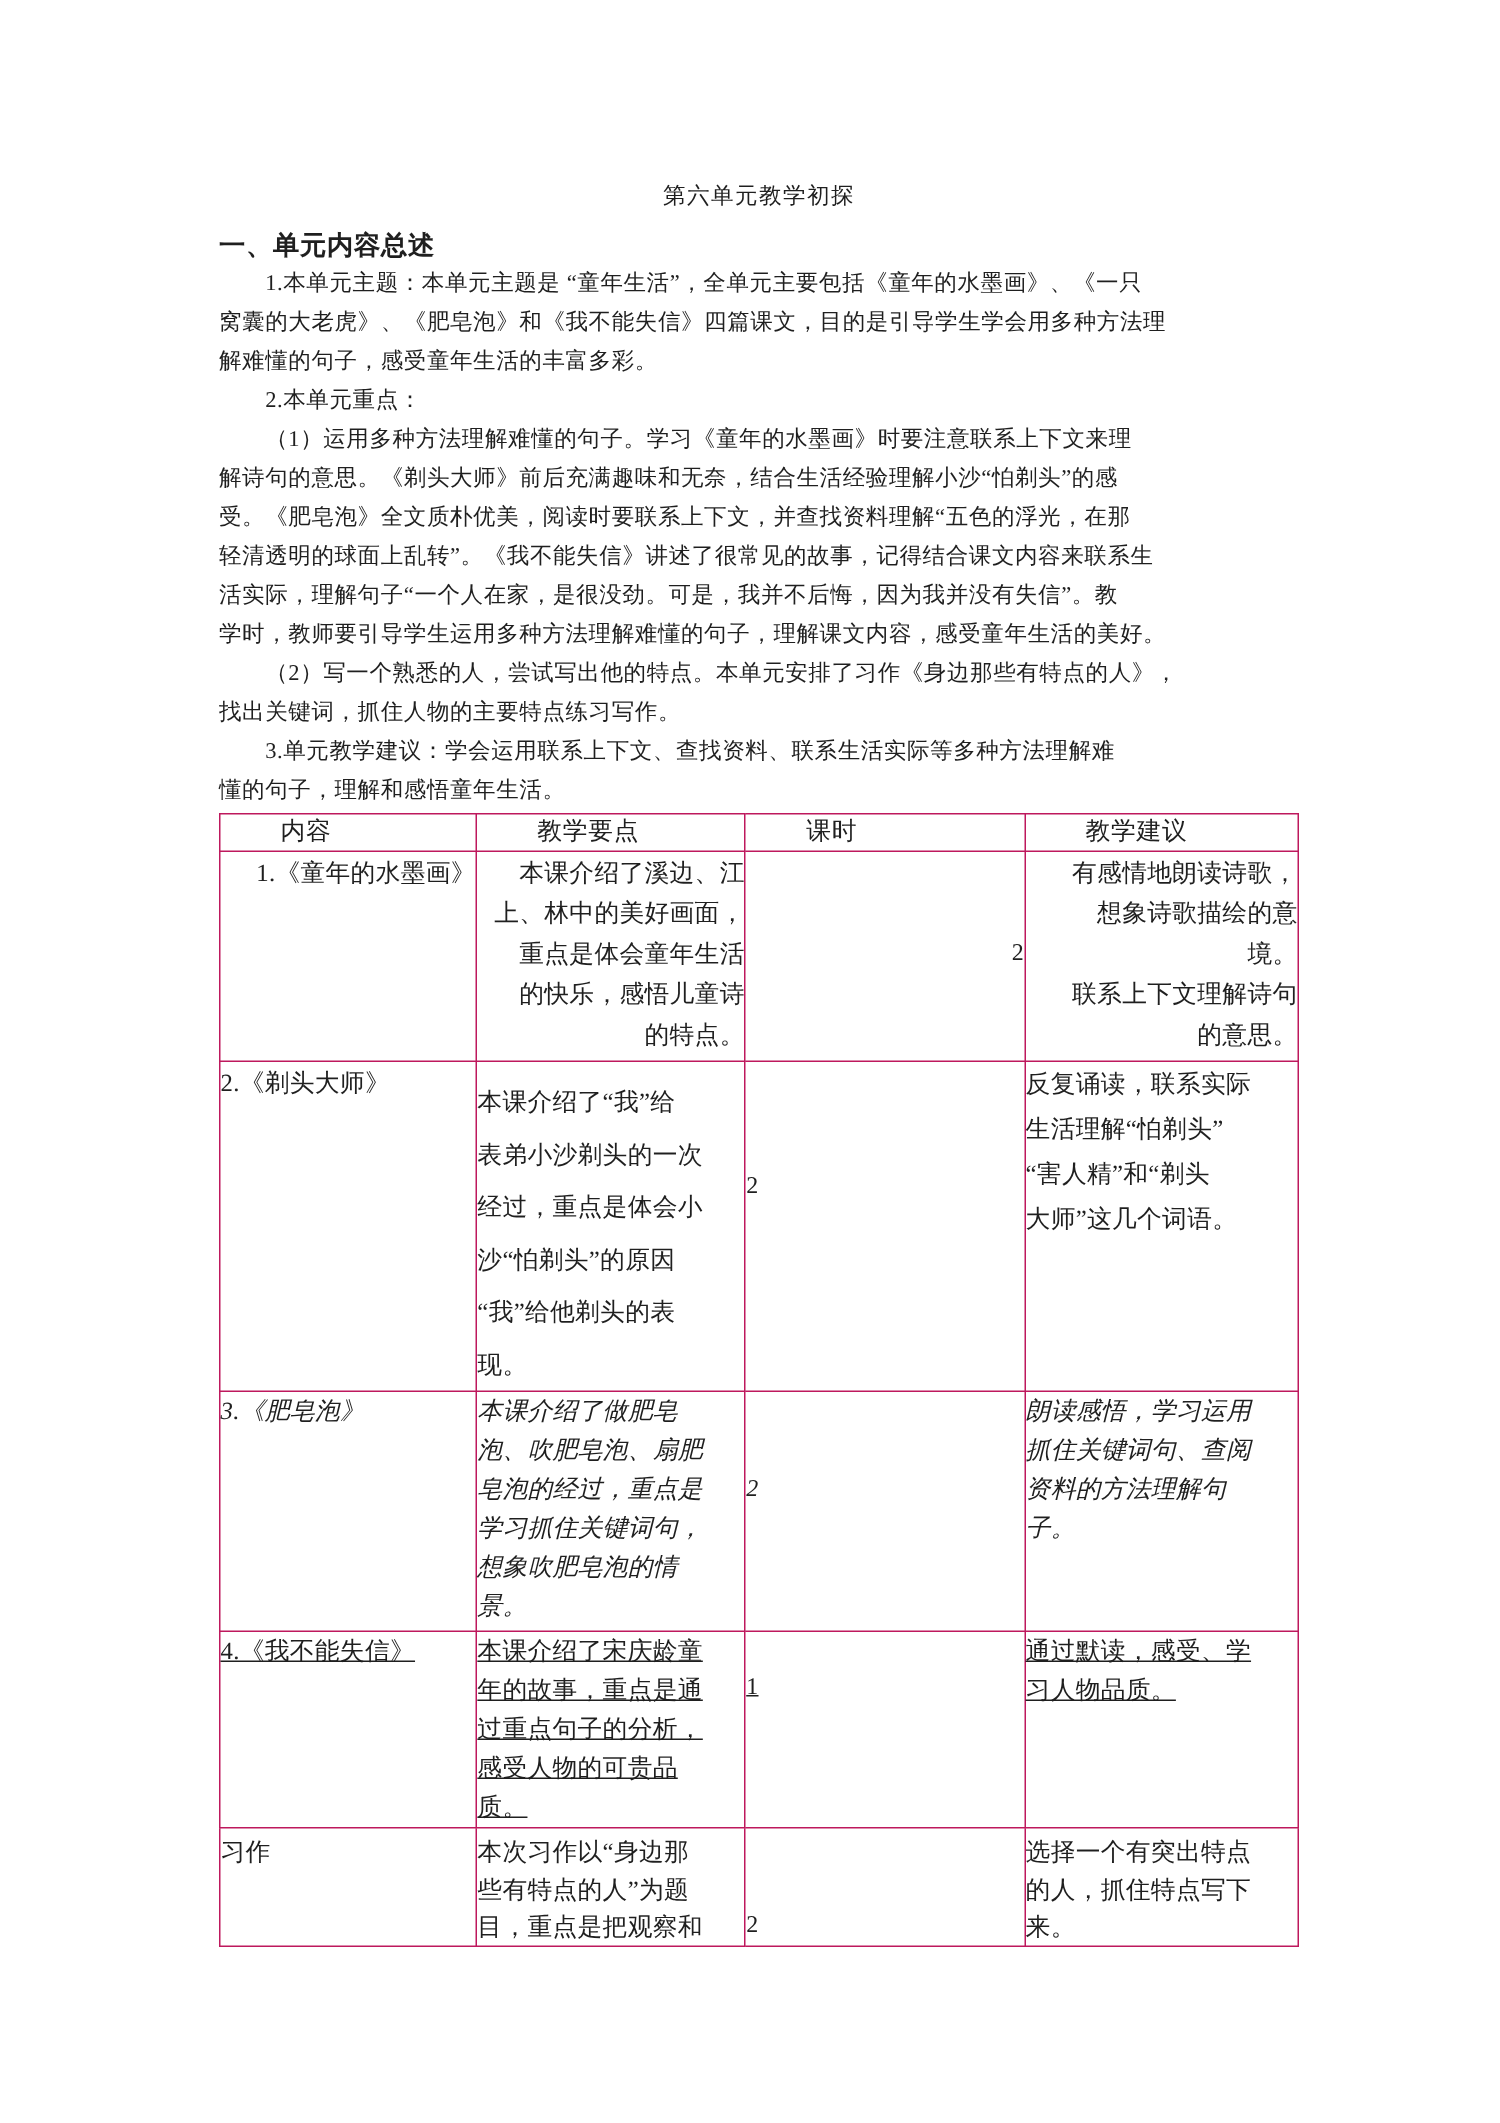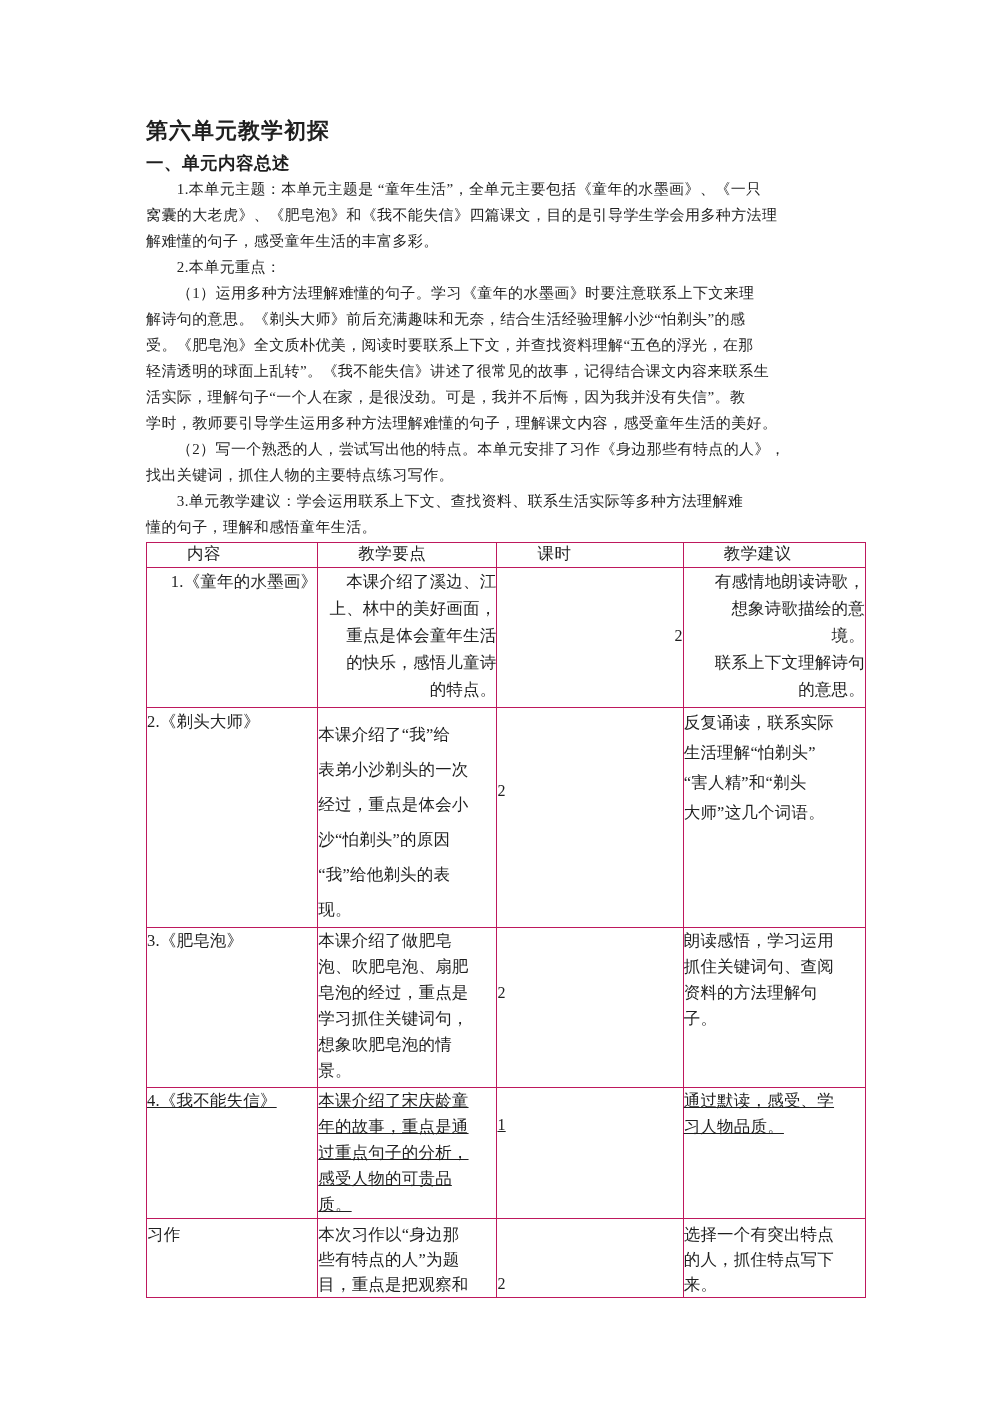--- a/index.html
+++ b/index.html
@@ -4,21 +4,21 @@
 <style>
   html,body{margin:0;padding:0;}
   body{
     width:1000px;height:1415px;background:#ffffff;
     font-family:"Liberation Serif","DejaVu Serif",serif;
     color:#1f1f1f;overflow:hidden;
   }
   .page{width:1000px;height:1415px;position:relative;padding-top:118px;box-sizing:border-box;}
   .content{width:720px;margin-left:146px;}
   .doc-title{
-    font-size:22px;font-weight:bold;text-align:left;
+    font-size:15px;font-weight:normal;text-align:center;
     line-height:26px;letter-spacing:1px;
   }
   .sec-heading{
     font-size:17.5px;font-weight:bold;line-height:26px;margin-top:6px;
     letter-spacing:0.5px;
   }
   .para{margin:0;}
   .bl{
     font-size:15px;line-height:26px;letter-spacing:0.4px;
     white-space:nowrap;
@@ -39,21 +39,21 @@
   }
   .cl{font-size:16.5px;line-height:27px;white-space:nowrap;letter-spacing:0.2px;}
   td.td-content{padding:6px 2px 0 7px;}
   td.td-points{padding:4px 2px 0 11px;}
   td.td-hours{padding-left:46px;}
   td.td-hours .cl{font-size:16px;line-height:20px;}
   td.td-sugg{padding:4px 2px 0 7px;margin-top:39px;}
   
   tbody tr:nth-child(1){height:140px;text-align:right;}
   tbody tr:nth-child(2){height:220px;}
-  tbody tr:nth-child(3){height:160px;}
+  tbody tr:nth-child(3){height:160px;font-style:italic;}
   tbody tr:nth-child(4){height:130px;text-decoration:underline;}
   tbody tr:nth-child(5){height:76px;}
   
   tbody tr:nth-child(1) td.td-hours{padding-top:58px;}
   tbody tr:nth-child(2) td.td-hours{padding-top:73px;}
   tbody tr:nth-child(3) td.td-hours{padding-top:52px;}
   tbody tr:nth-child(4) td.td-hours{padding-top:24px;}
   tbody tr:nth-child(5) td.td-hours{padding-top:52px;}
   
   tbody tr:nth-child(2) td.td-points{padding-top:9px;}

